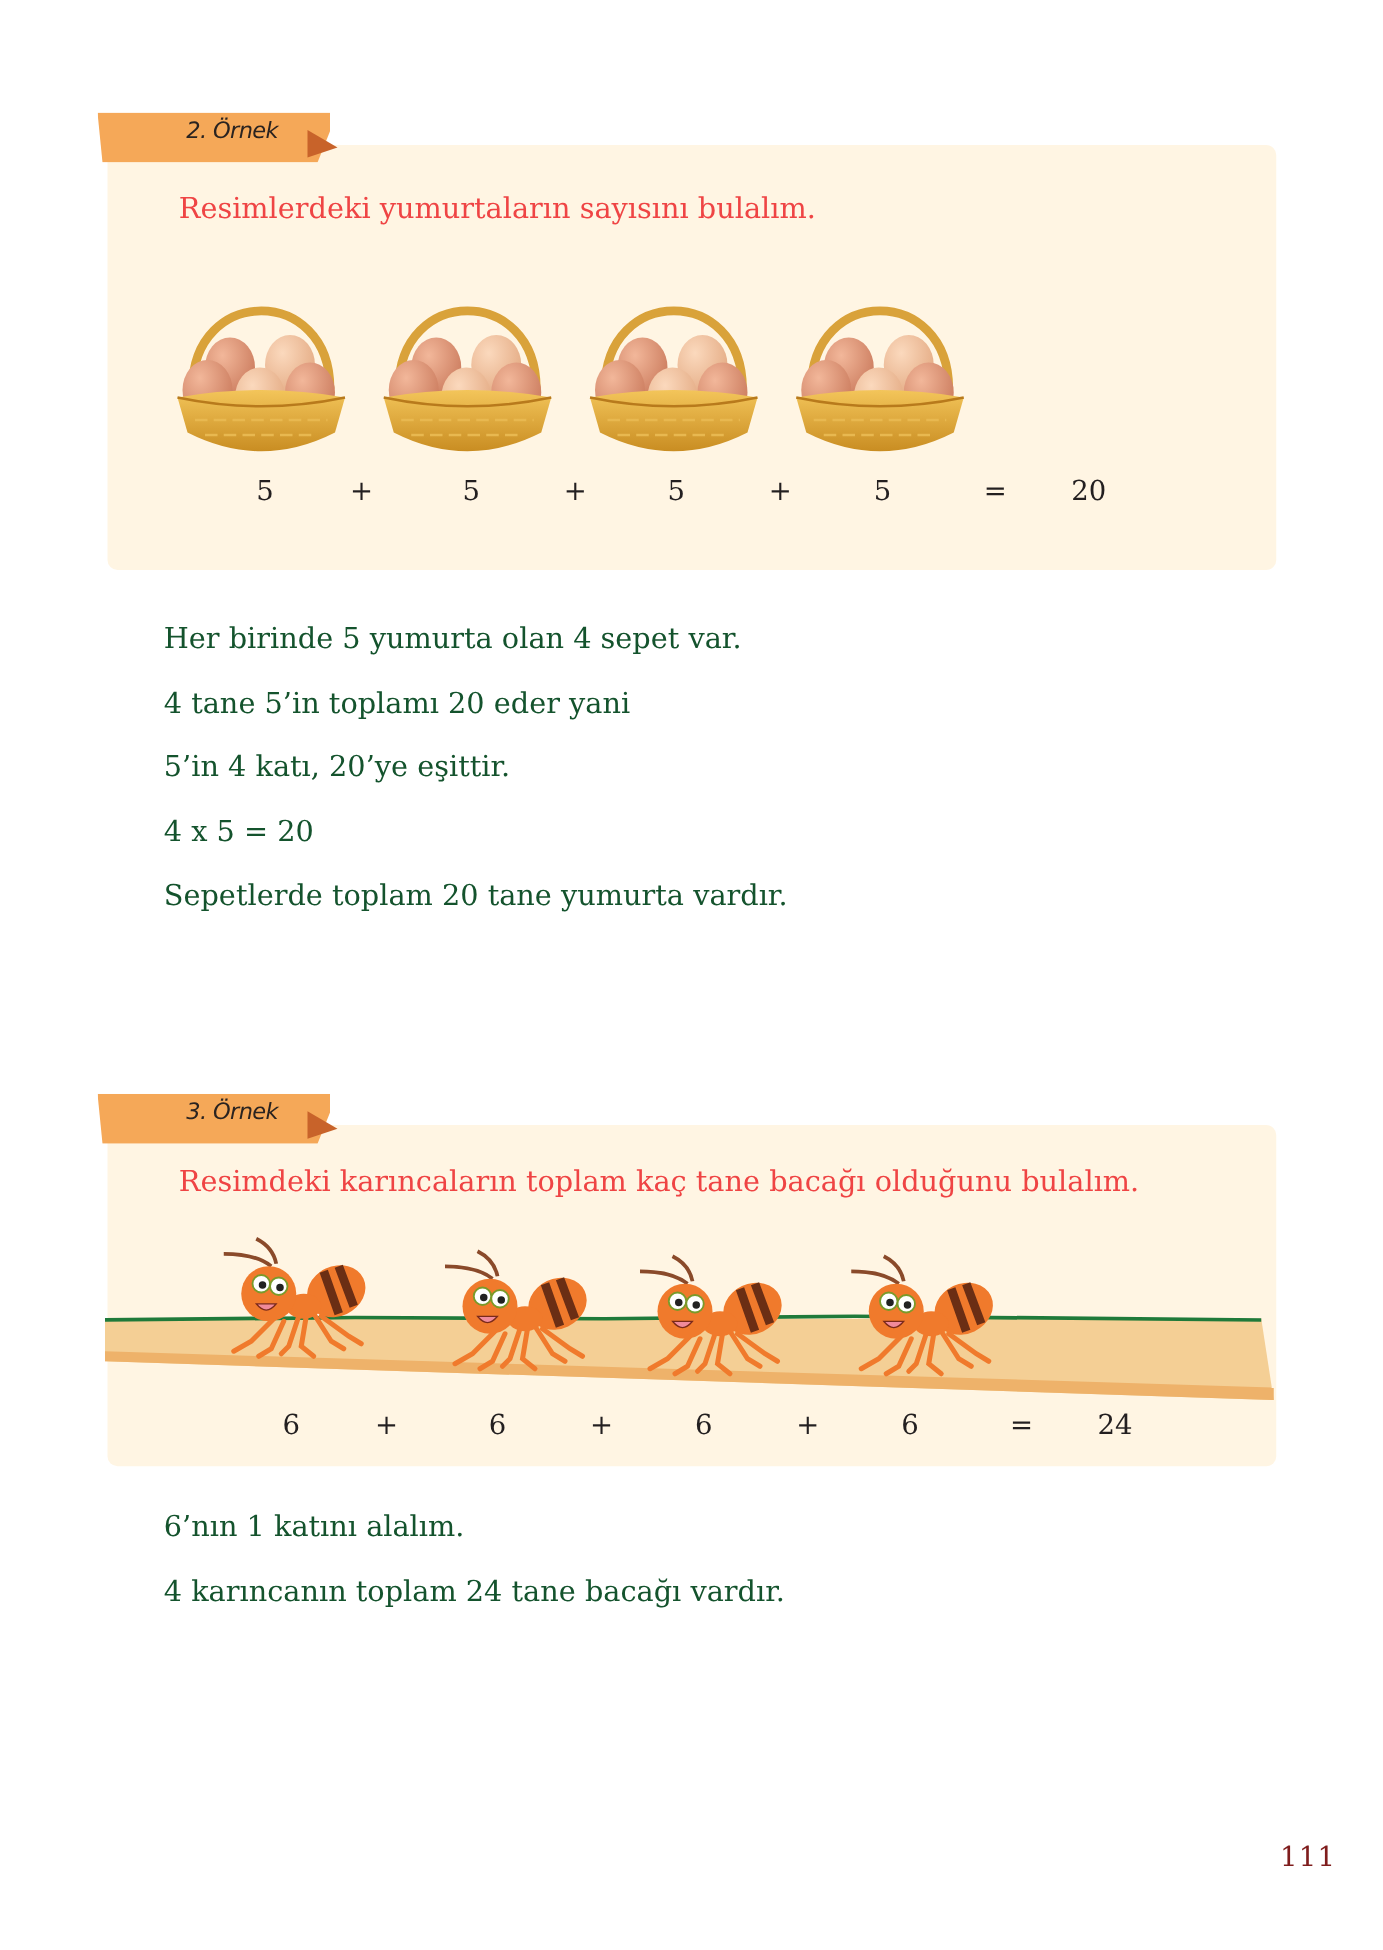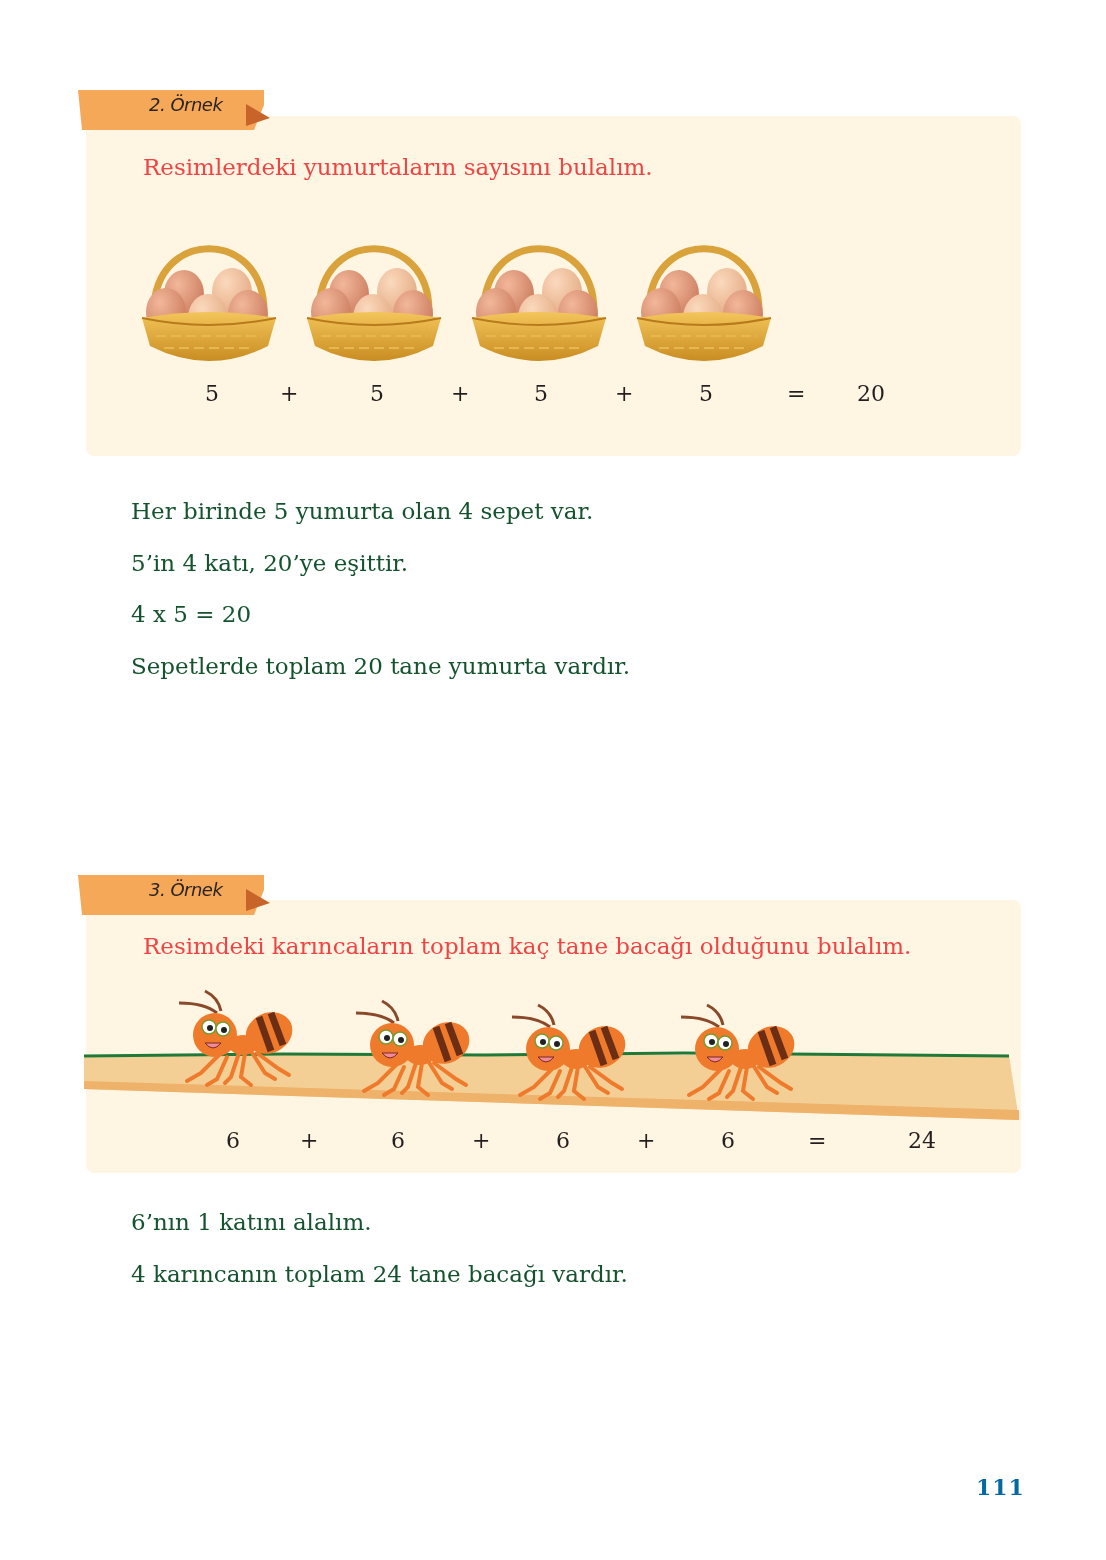--- a/index.html
+++ b/index.html
@@ -10,21 +10,21 @@
     .tag .band { position:absolute; left:0; top:0; width:186px; height:40px; background:#f5a858;
                  clip-path:polygon(0 0, 192px 0, 176px 40px, 4px 40px); }
     .tag .fold { position:absolute; left:168px; top:14px; width:0; height:0;
                  border-top:14px solid transparent; border-left:24px solid #c8632a; border-bottom:8px solid transparent; }
     .tag .label { position:absolute; left:32px; top:4px; font-family:"DejaVu Sans", sans-serif;
                   font-weight:normal; font-style:italic; font-size:18px; color:#2a2320; letter-spacing:-0.5px;margin-left:39px; }
     .prompt { position:absolute; left:143px; font-size:23px; color:#ef4444; }
     .eq { position:absolute; font-family:"DejaVu Serif", serif; font-size:22px; color:#231f20; }
     .lines { position:absolute; left:131px; font-size:23px; line-height:51.5px; color:#14532d; }
     .lines div { white-space:nowrap; }
-    .page-num { position:absolute; left:976px; top:1474px; font-weight:bold; font-size:22px; color:#0369a1; letter-spacing:1px; }
+    .page-num { position:absolute; left:1024px; top:1474px; font-weight:normal; font-size:22px; color:#7f1d1d; letter-spacing:1px; }
     svg { position:absolute; }
   </style>
 </head>
 <body>
 
 <div class="box" style="top:116px; height:340px;"></div>
 
 <div class="tag" style="top:90px;">
   <div class="band"></div>
   <div class="fold"></div>
@@ -70,20 +70,21 @@
 <span class="eq" style="left:370px; top:381px;">5</span>
 <span class="eq" style="left:451px; top:381px;">+</span>
 <span class="eq" style="left:534px; top:381px;">5</span>
 <span class="eq" style="left:615px; top:381px;">+</span>
 <span class="eq" style="left:699px; top:381px;">5</span>
 <span class="eq" style="left:787px; top:381px;">=</span>
 <span class="eq" style="left:857px; top:381px;">20</span>
 
 <div class="lines" style="top:486px;">
   <div>Her birinde 5 yumurta olan 4 sepet var.</div>
+  <div>4 tane 5’in toplamı 20 eder yani</div>
   <div>5’in 4 katı, 20’ye eşittir.</div>
   <div>4 x 5 = 20</div>
   <div>Sepetlerde toplam 20 tane yumurta vardır.</div>
 </div>
 
 <div class="box" style="top:900px; height:273px;"></div>
 
 <div class="tag" style="top:875px;">
   <div class="band"></div>
   <div class="fold"></div>
@@ -126,20 +127,20 @@
 </svg>
 
 <span class="eq" style="left:226px; top:1128px;">6</span>
 <span class="eq" style="left:300px; top:1128px;">+</span>
 <span class="eq" style="left:391px; top:1128px;">6</span>
 <span class="eq" style="left:472px; top:1128px;">+</span>
 <span class="eq" style="left:556px; top:1128px;">6</span>
 <span class="eq" style="left:637px; top:1128px;">+</span>
 <span class="eq" style="left:721px; top:1128px;">6</span>
 <span class="eq" style="left:808px; top:1128px;">=</span>
-<span class="eq" style="left:878px; top:1128px;margin-left:30px;">24</span>
+<span class="eq" style="left:878px; top:1128px;">24</span>
 
 <div class="lines" style="top:1197px;">
   <div>6’nın 1 katını alalım.</div>
   <div>4 karıncanın toplam 24 tane bacağı vardır.</div>
 </div>
 
 <div class="page-num">111</div>
 
 </body></html>

